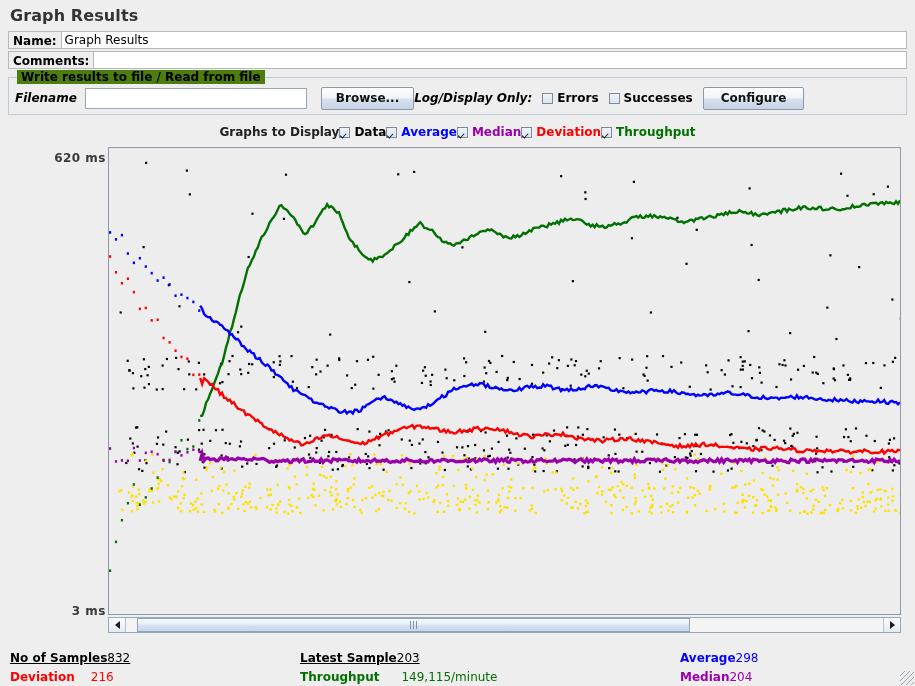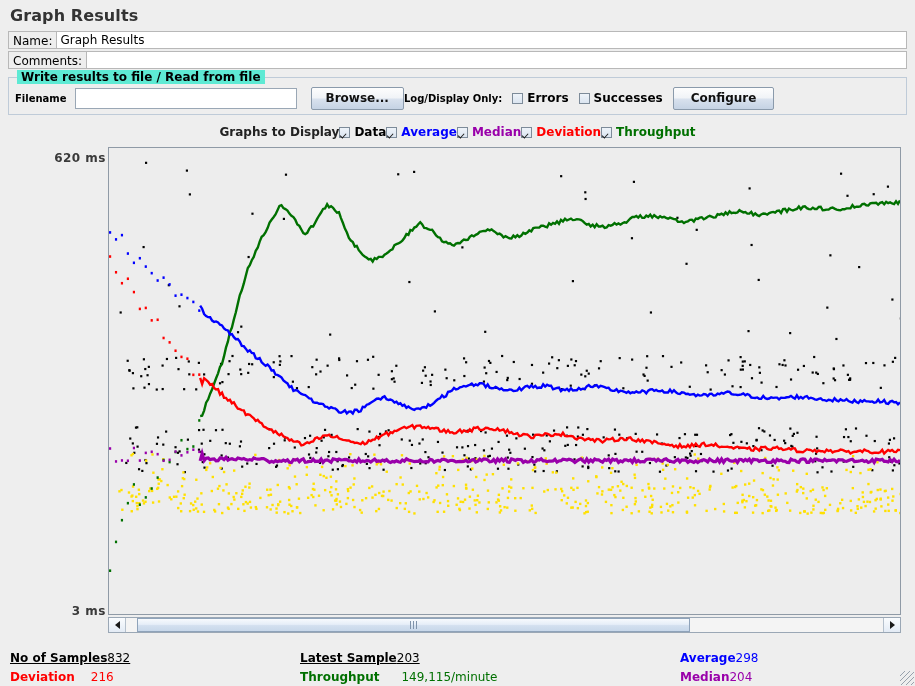--- a/index.html
+++ b/index.html
@@ -30,21 +30,21 @@
   .field-row {
     display: flex;
     align-items: stretch;
     margin: 0 8px 2px 8px;
     border: 1px solid #b8b8b8;
     background: #ffffff;
     height: 18px;
     box-sizing: border-box;
   }
   .field-label {
-    font-weight: normal;
+    font-weight: bold;
     font-size: 12px;
     color: #000;
     background: #eeeeee;
     padding: 2px 4px 0 4px;
     white-space: nowrap;
     line-height: 15px;
     border-right: 1px solid #b8b8b8;
   }
   .field-input {
     flex: 1;
@@ -66,38 +66,39 @@
     border: 1px solid #bfcbd8;
     position: relative;
     padding: 12px 6px 8px 6px;
     height: 38px;
     box-sizing: border-box;
   }
   .panel-legend {
     position: absolute;
     top: -8px;
     left: 8px;
-    background: #5eead4;
+    background: #4d7c0f;
     padding: 0 4px;
     font-weight: bold;
     font-size: 12px;
     color: #000;
     white-space: nowrap;
   }
   .panel-row {
     display: flex;
     align-items: center;
     gap: 0;
     height: 100%;
   }
   .inline-label {
     font-weight: bold;
-    font-size: 10px;
+    font-size: 12px;
     white-space: nowrap;
     margin-right: 8px;
+    font-style: italic;
   }
   .file-input {
     width: 222px;
     height: 21px;
     border: 1px solid #9aa7b5;
     background: #ffffff;
     font-family: "DejaVu Sans", "Liberation Sans", sans-serif;
     font-size: 12px;
     padding: 0 3px;
     box-sizing: border-box;

